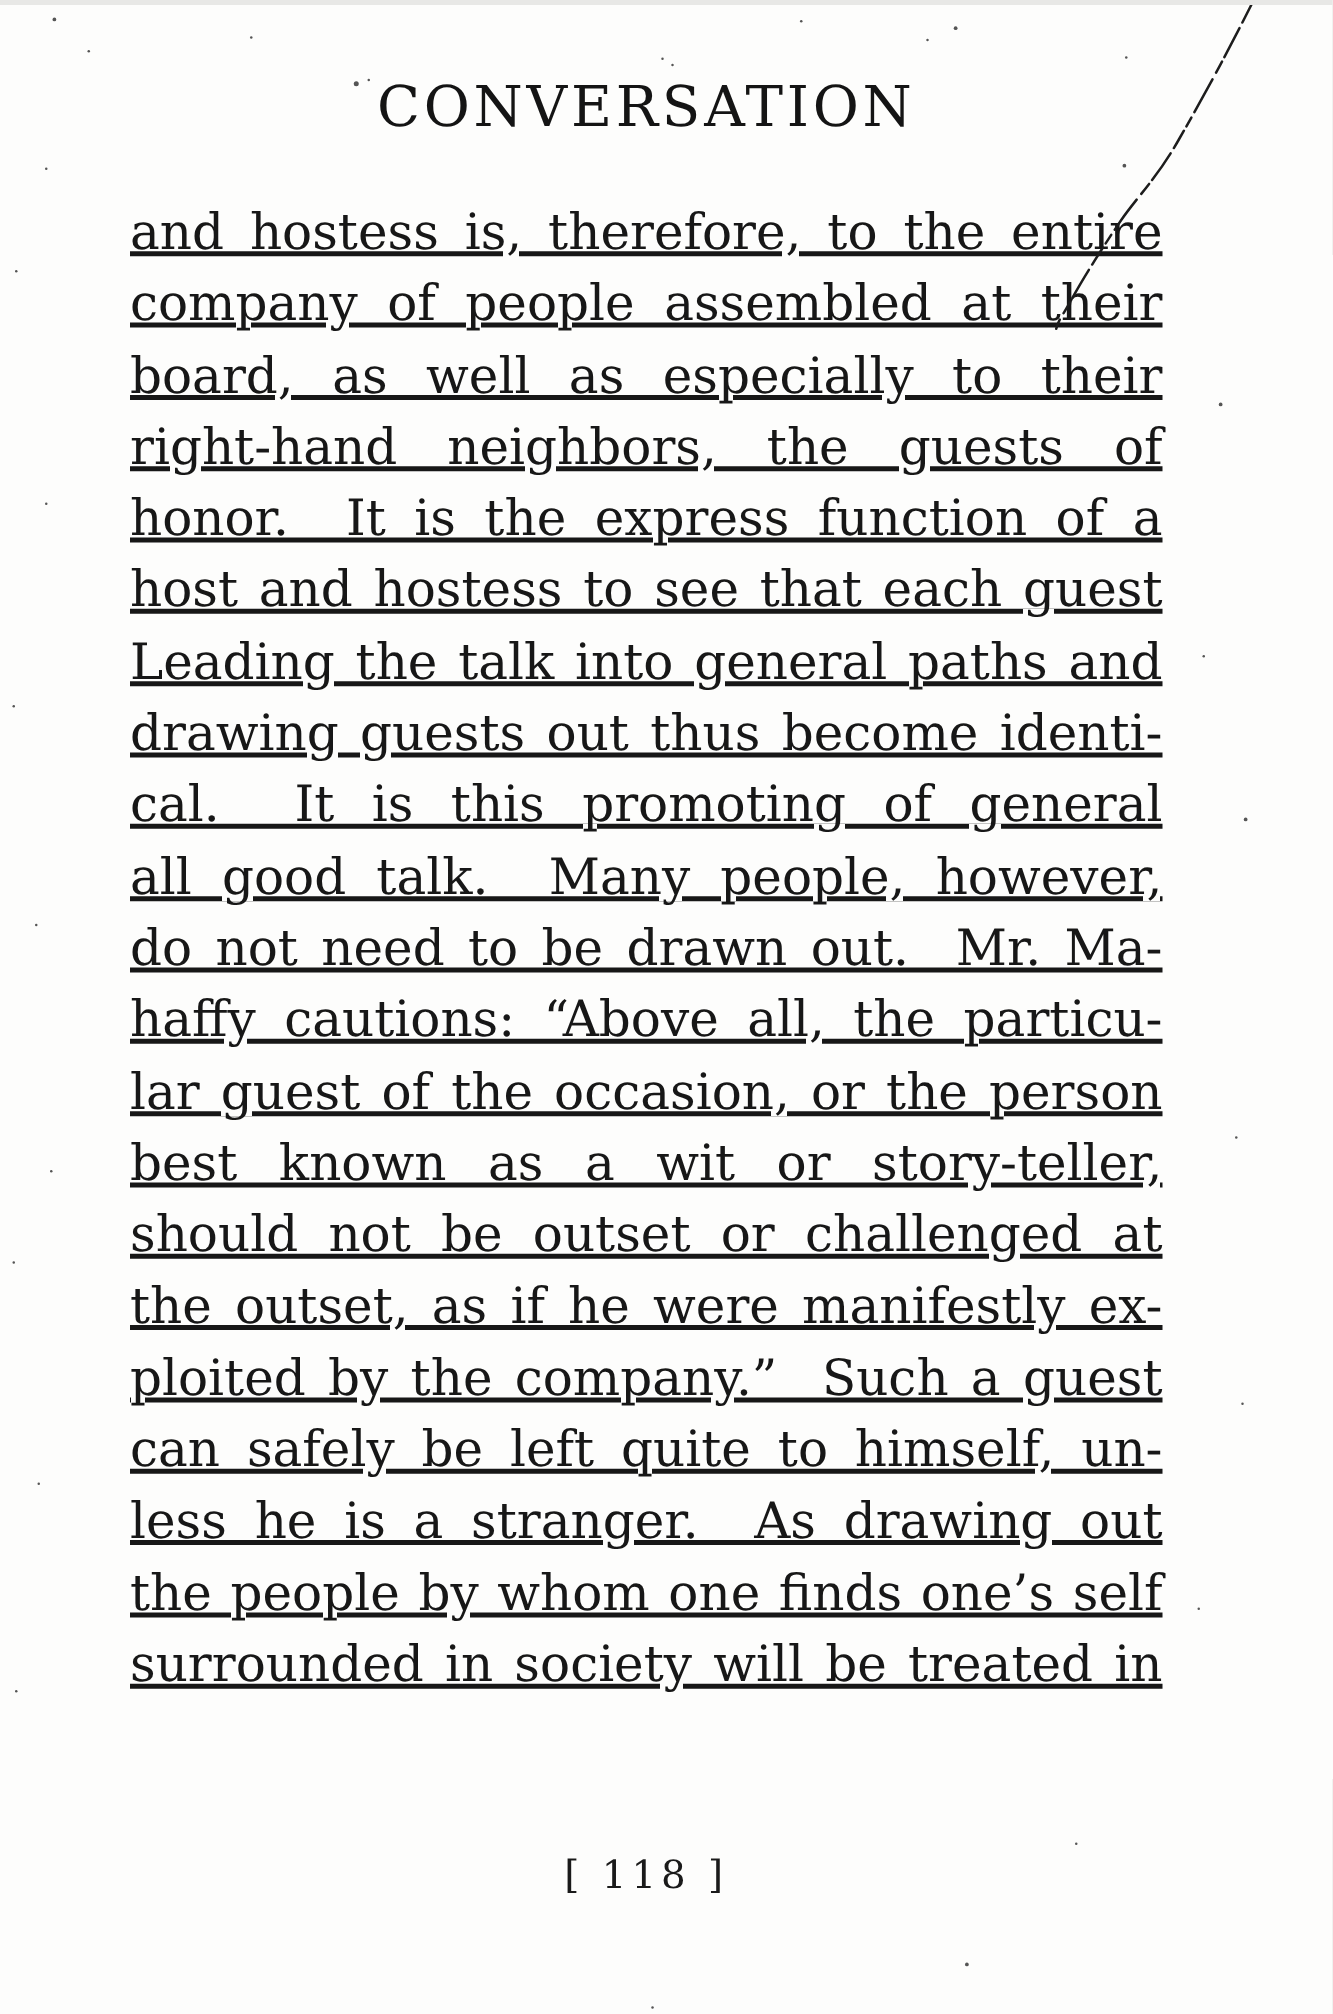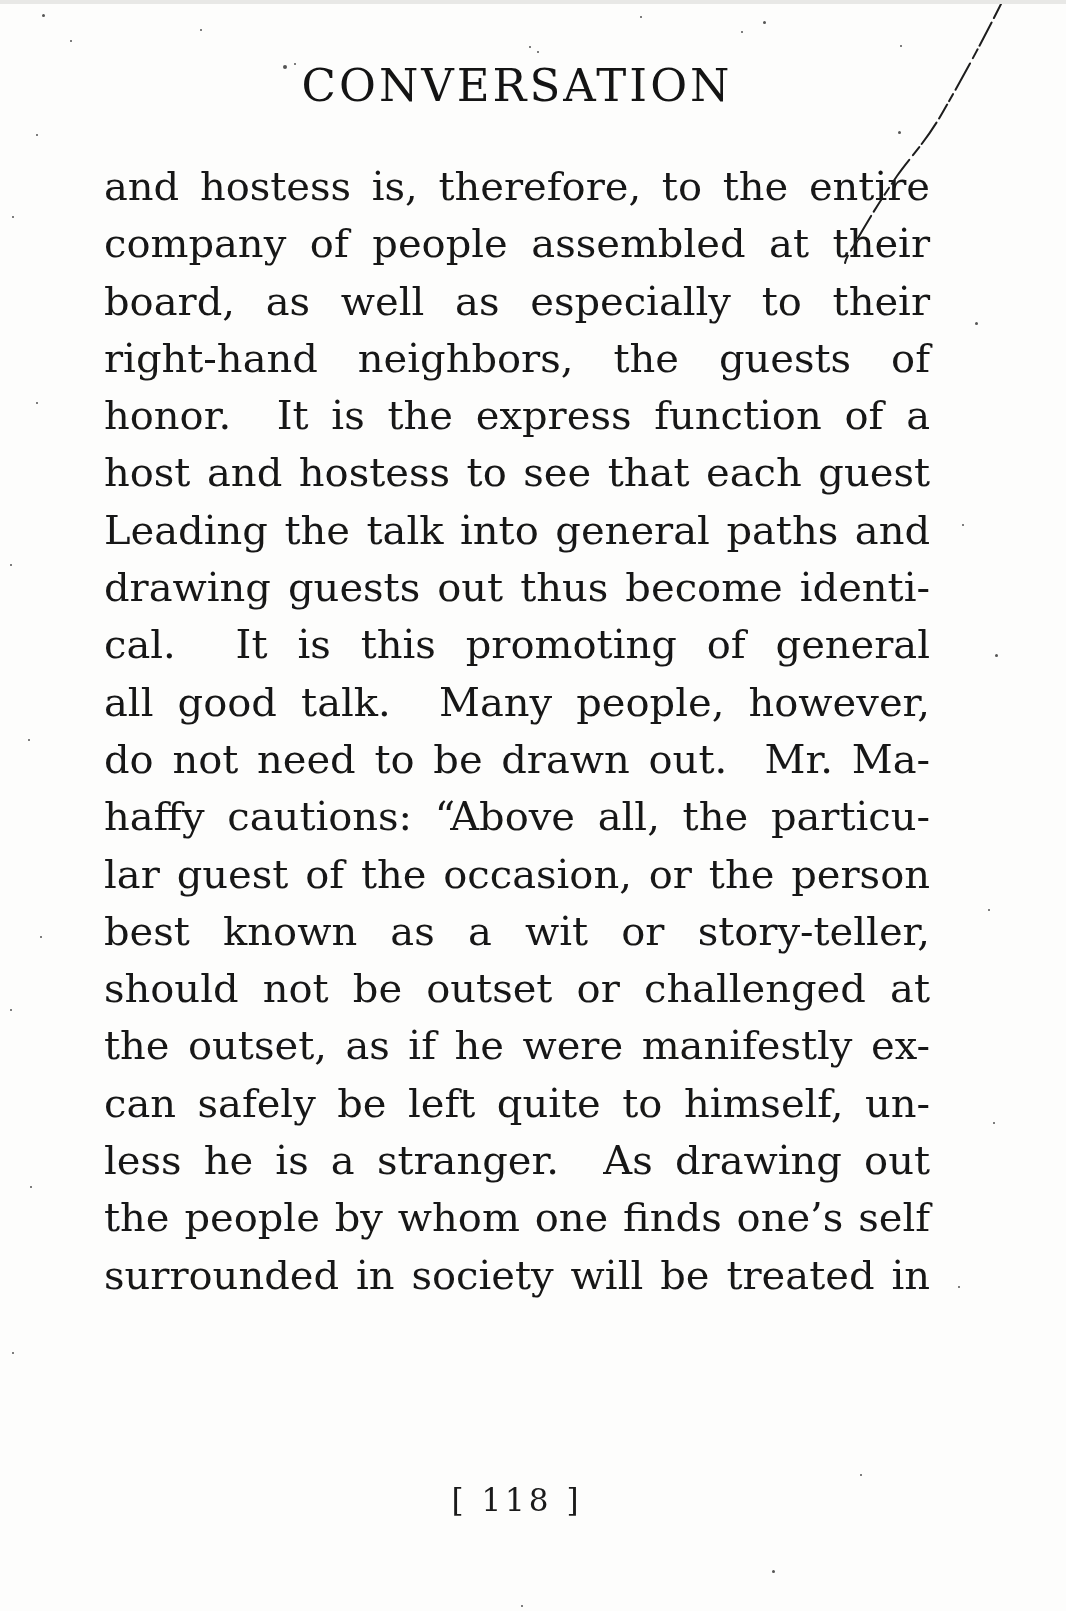--- a/index.html
+++ b/index.html
@@ -37,20 +37,21 @@
   }
   .line {
     font-size: 40px;
     line-height: 57.3px;
     height: 57.3px;
     text-align: justify;
     text-align-last: justify;
     white-space: pre-wrap;
     word-spacing: 1px;
     color: #171717;
+    text-decoration: underline;
   }
   .page-number {
     position: absolute;
     top: 1478px;
     left: 103px;
     width: 828px;
     text-align: center;
     font-size: 31px;
     letter-spacing: 4px;
     color: #1a1a1a;
@@ -95,20 +96,21 @@
     <div class="line">Leading the talk into general paths and</div>
     <div class="line">drawing guests out thus become identi-</div>
     <div class="line">cal.  It is this promoting of general</div>
     <div class="line">all good talk.  Many people, however,</div>
     <div class="line">do not need to be drawn out.  Mr. Ma-</div>
     <div class="line">haffy cautions: “Above all, the particu-</div>
     <div class="line">lar guest of the occasion, or the person</div>
     <div class="line">best known as a wit or story-teller,</div>
     <div class="line">should not be outset or challenged at</div>
     <div class="line">the outset, as if he were manifestly ex-</div>
+    <div class="line">ploited by the company.”  Such a guest</div>
     <div class="line">can safely be left quite to himself, un-</div>
     <div class="line">less he is a stranger.  As drawing out</div>
     <div class="line">the people by whom one finds one’s self</div>
     <div class="line">surrounded in society will be treated in</div>
   </div>
 
   <div class="page-number">[ 118 ]</div>
 
   <svg class="crease-svg" viewBox="0 0 1066 1611" xmlns="http://www.w3.org/2000/svg">
     <path fill="none" stroke="#1d1d1d" stroke-width="2" stroke-dasharray="16 5 26 4 10 6 30 5 8 4" stroke-linecap="round" d="M 1001 0 C 984 34 962 75 944 106 C 926 138 911 152 897 172 C 884 191 868 216 857 236 C 851 247 846 253 845 259"></path>

